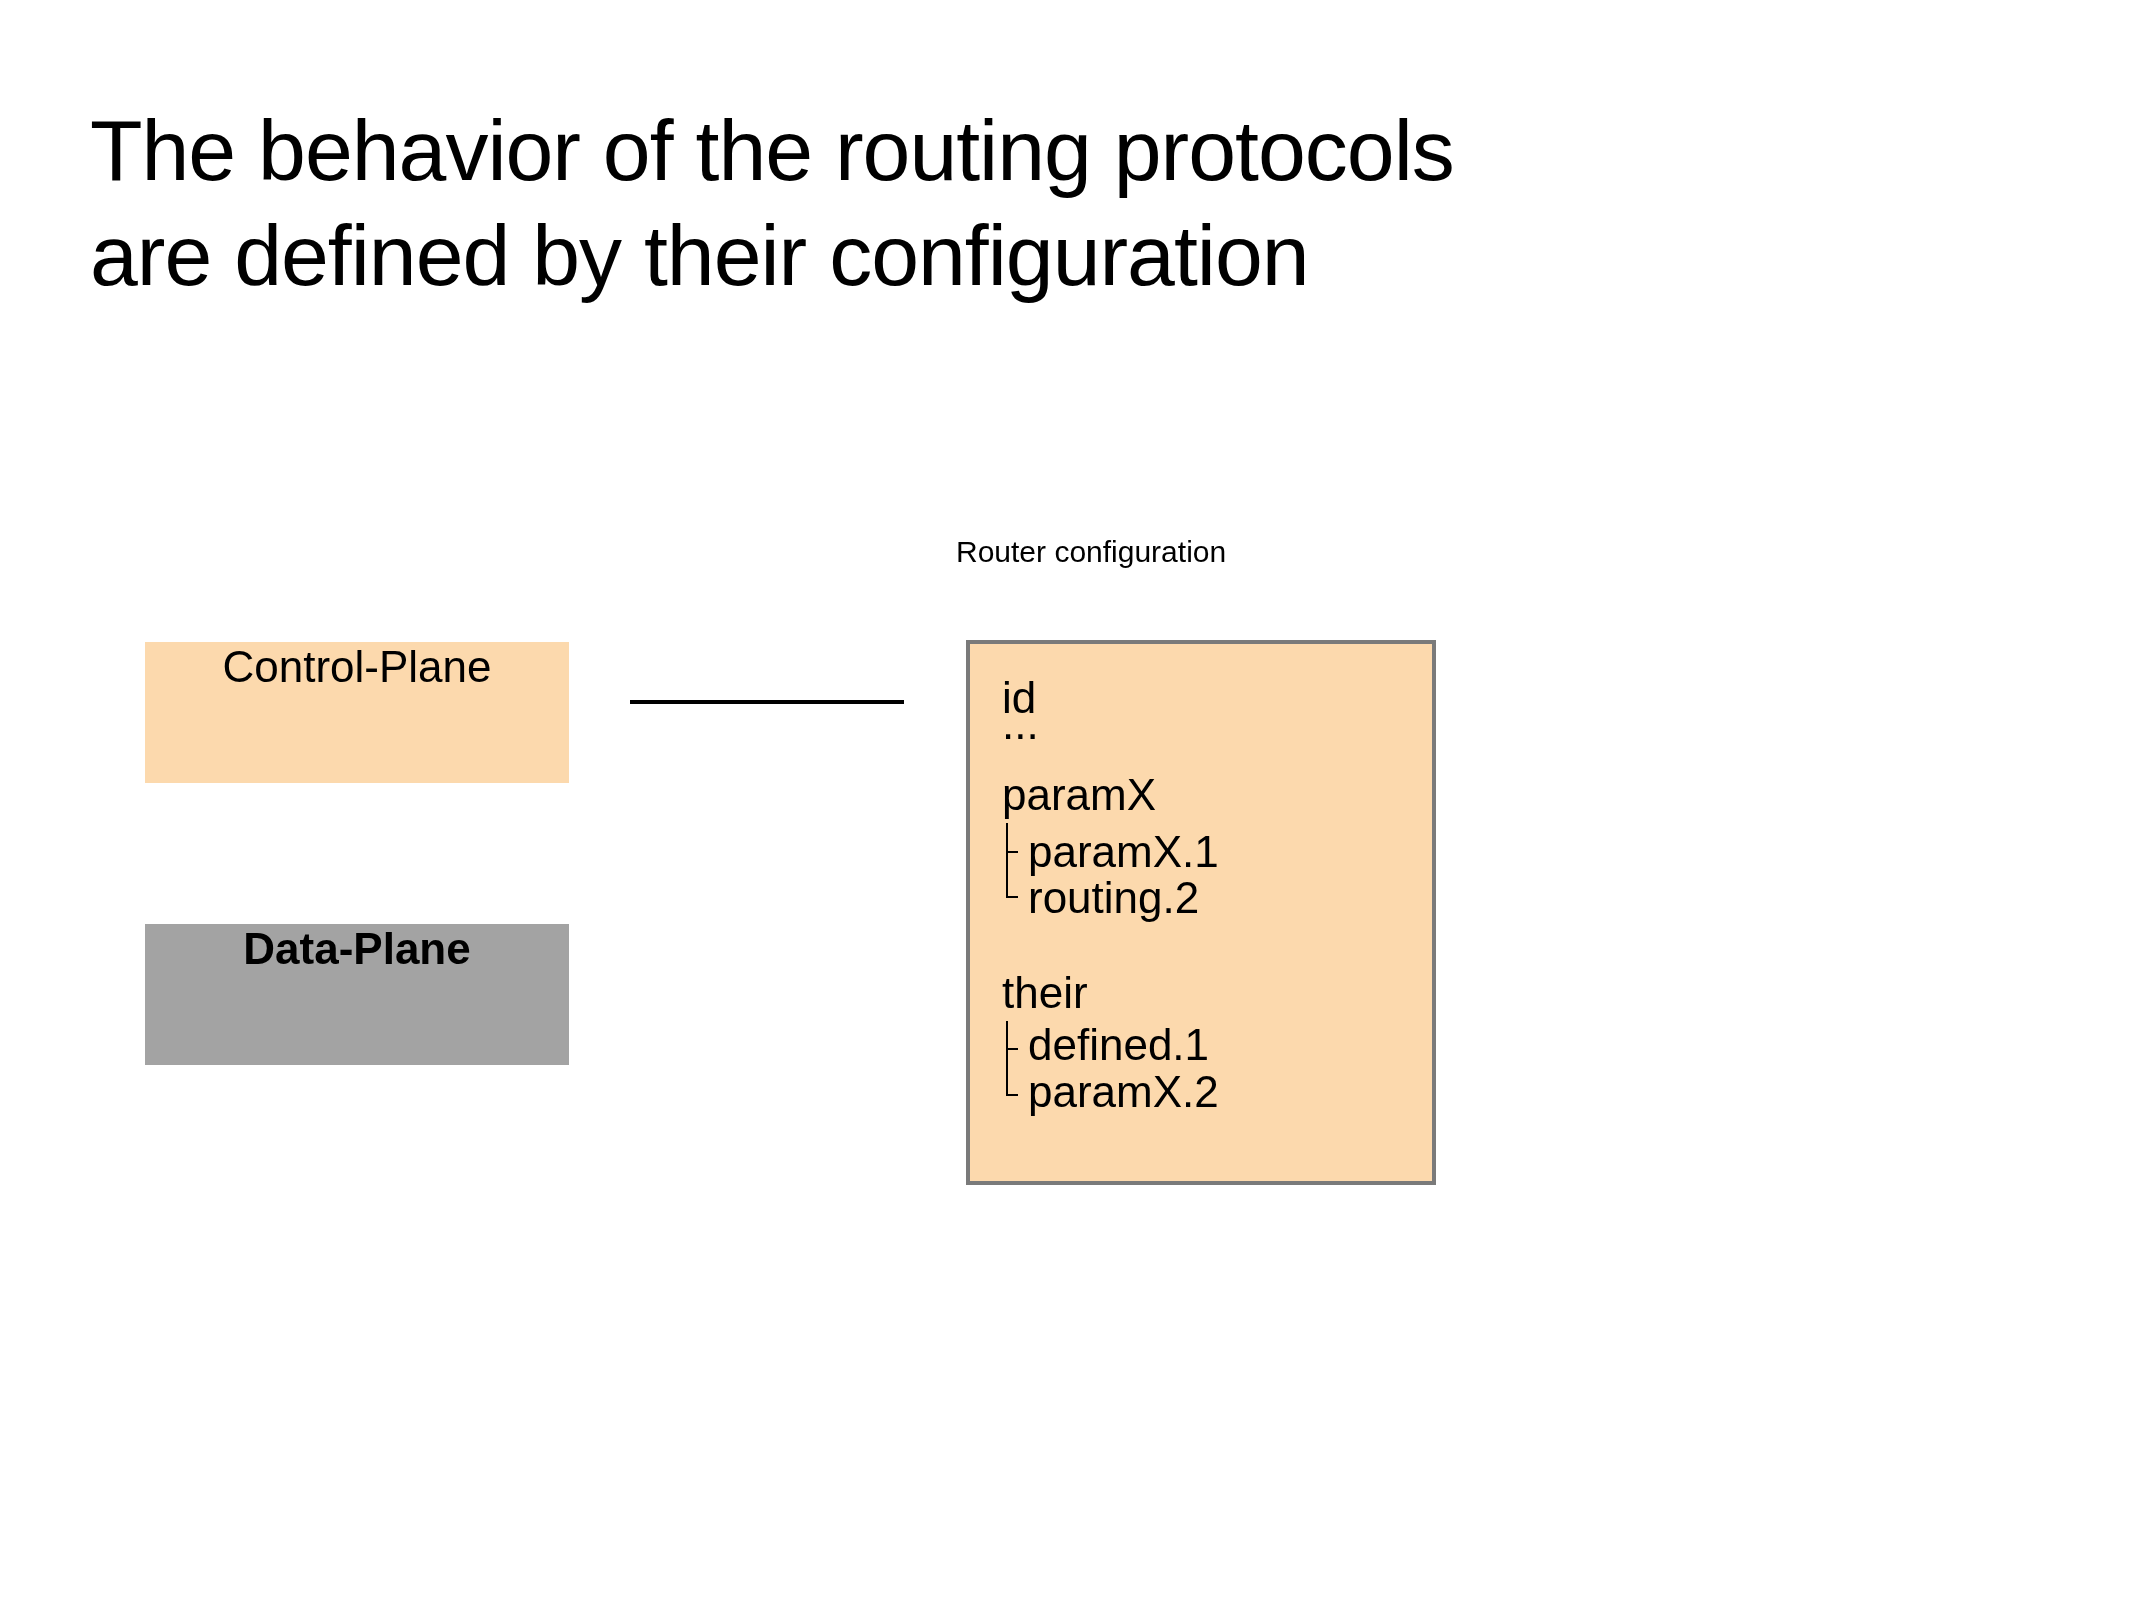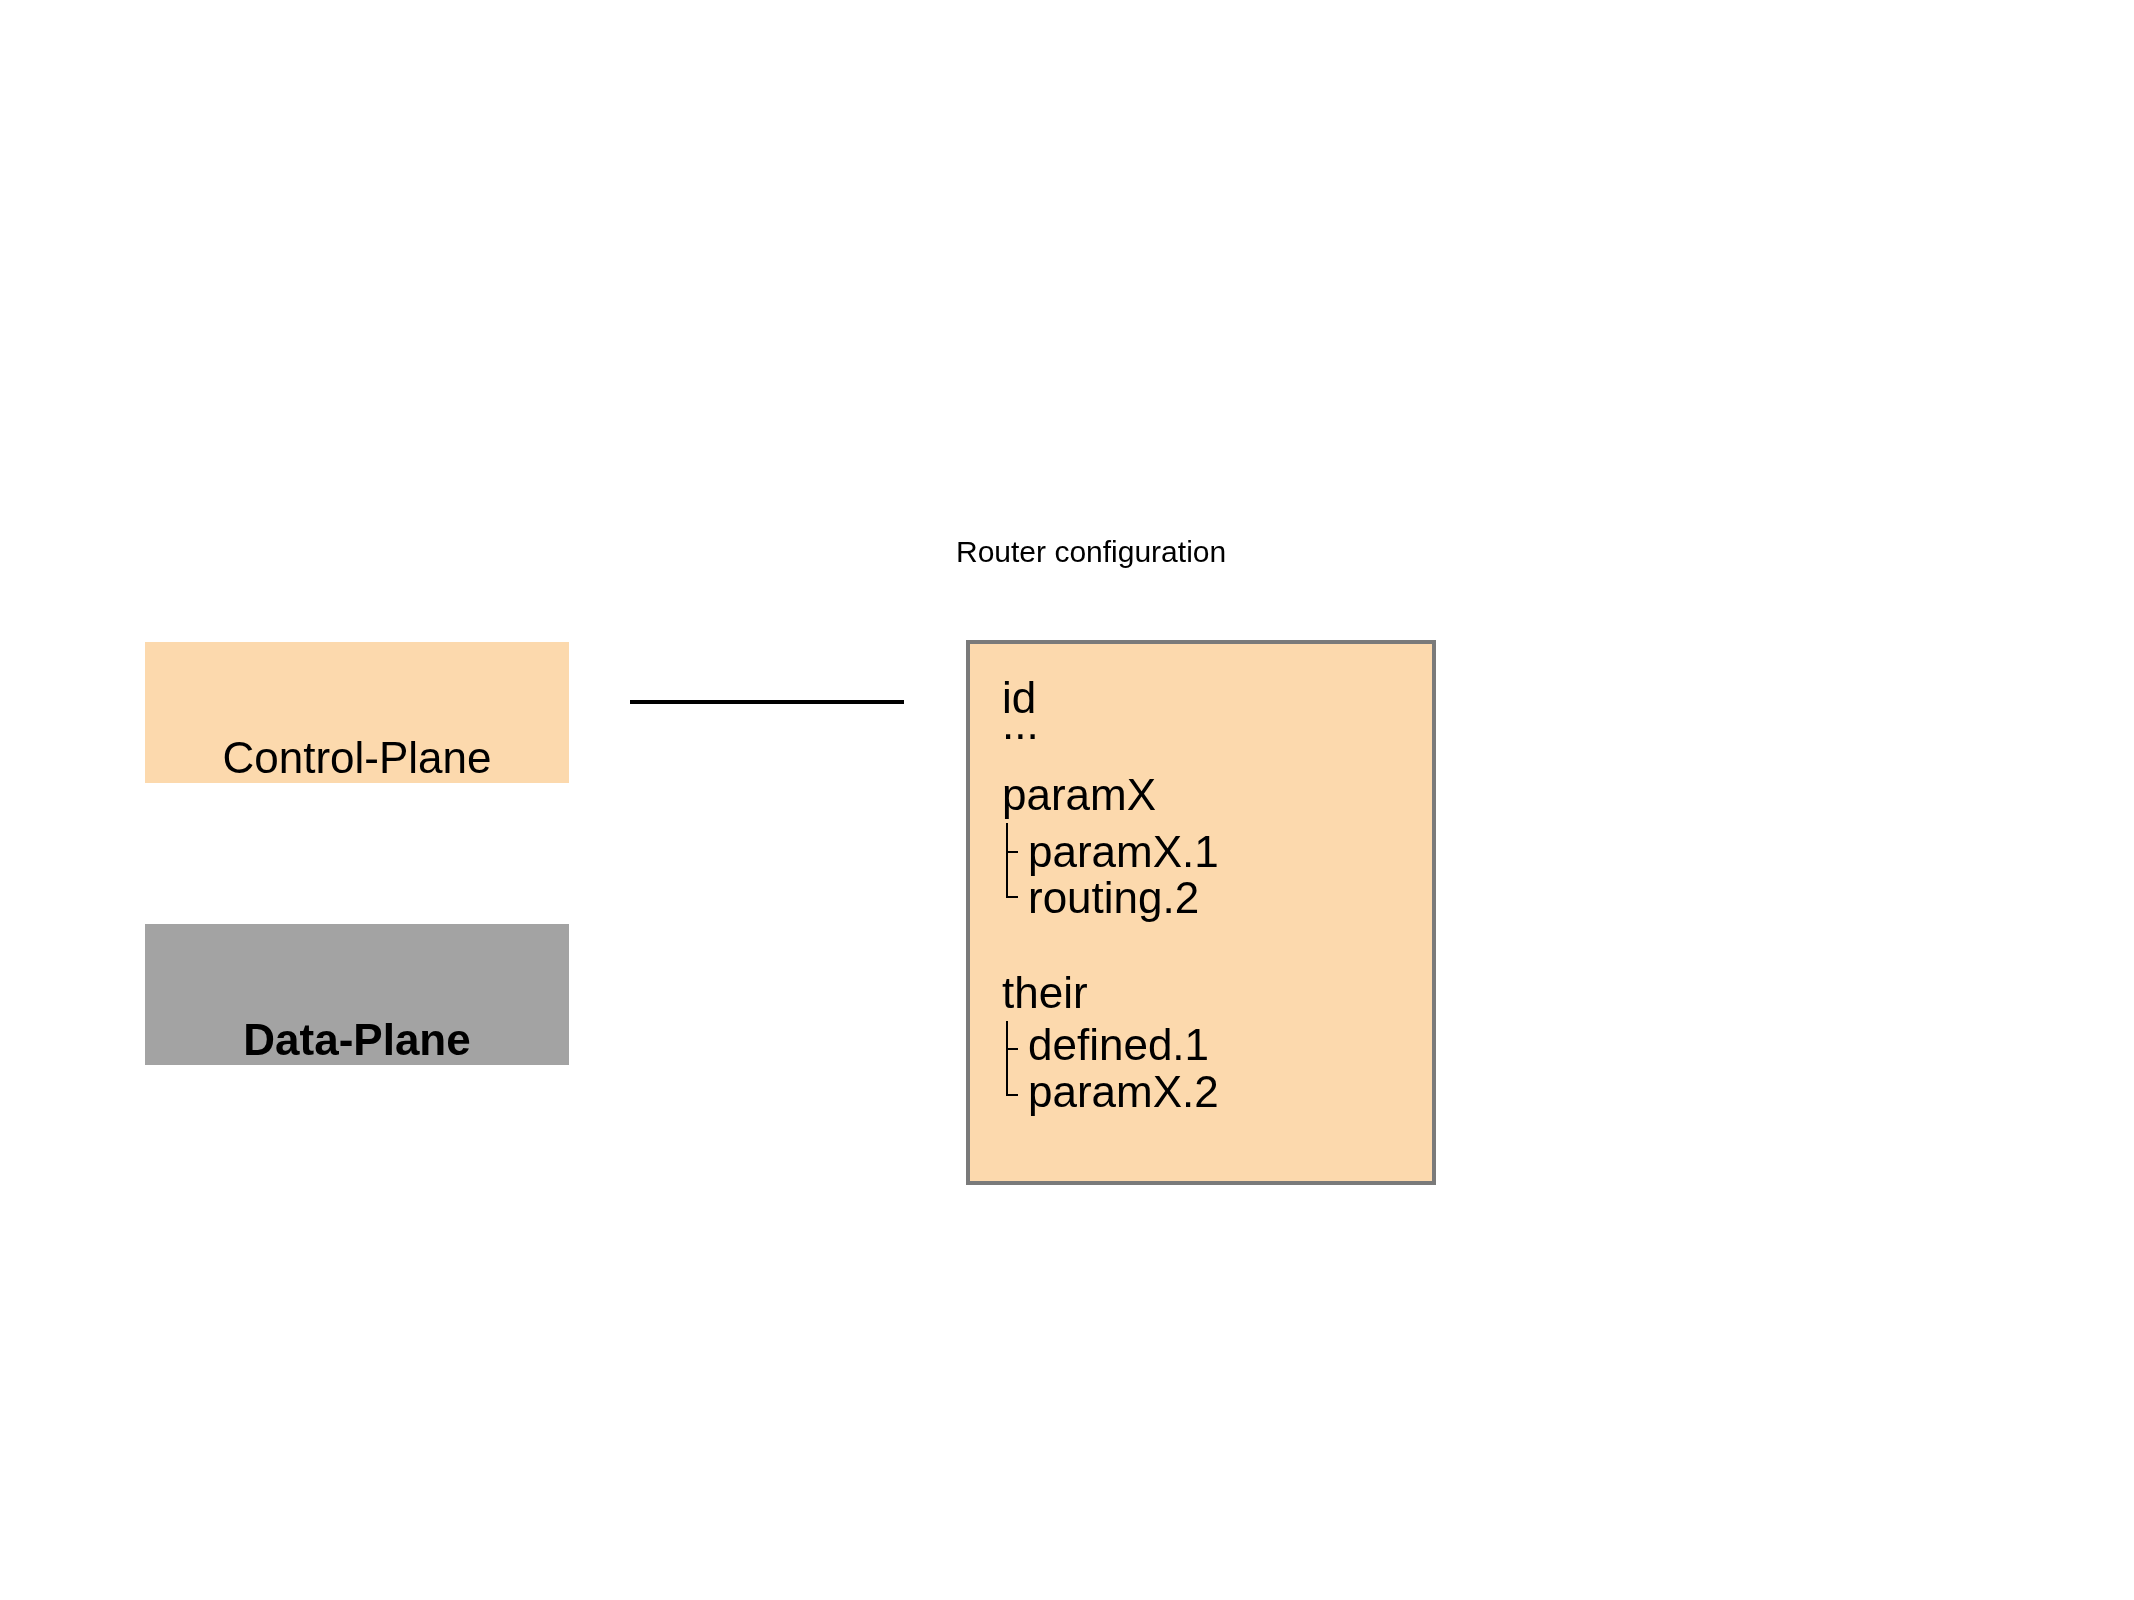--- a/index.html
+++ b/index.html
@@ -26,21 +26,21 @@
     letter-spacing: -1px;
     font-weight: 400;
     color: #000000;
     white-space: nowrap;
   }
 
   .plane-box {
     width: 424px;
     height: 141px;
     display: flex;
-    align-items: flex-end;
+    align-items: flex-start;
     justify-content: center;
     font-size: 44px;
     letter-spacing: 0;
   }
   .plane-box.control { left: 145px; top: 642px; background: #fcd9ad; }
   .plane-box.data    { left: 145px; top: 924px; background: #a3a3a3; font-weight: bold; }
 
   .connector {
     left: 630px;
     top: 700px;
@@ -78,20 +78,24 @@
   .tree-part { background: #000000; }
 
   .t-vline { width: 2px; }
   .t-tick  { width: 12px; height: 2px; }
 </style>
 </head>
 <body>
 
 <div id="canvas">
 
+  <div class="abs slide-title">
+    <div>The behavior of the routing protocols</div>
+    <div>are defined by their configuration</div>
+  </div>
 
   <div class="abs plane-box control">
     <span>Control-Plane</span>
   </div>
 
   <div class="abs plane-box data">
     <span>Data-Plane</span>
   </div>
 
   <div class="abs connector"></div>

